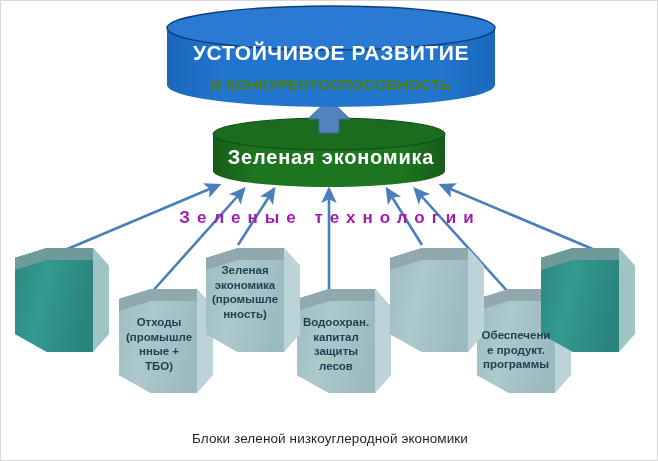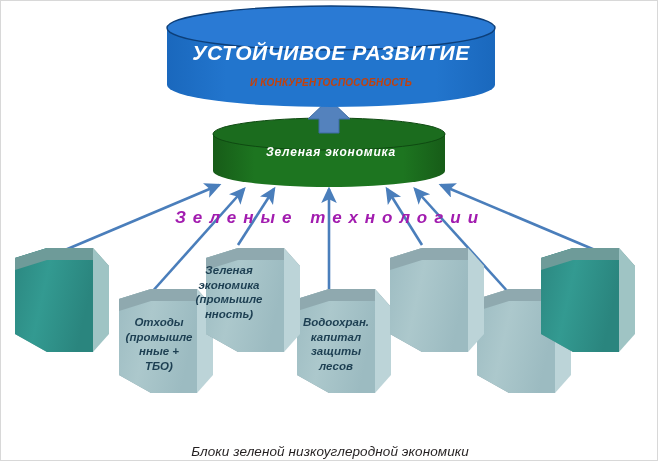--- a/index.html
+++ b/index.html
@@ -11,21 +11,20 @@
     font-family: "Liberation Sans", sans-serif;
   }
   #diagram-root {
     position: relative;
     width: 658px;
     height: 461px;
     background: #ffffff;
     border: 1px solid #d8d8d8;
     box-sizing: border-box;
     overflow: hidden;
-    font-style: italic;
   }
   #svg-layer {
     position: absolute;
     left: 0;
     top: 0;
     width: 658px;
     height: 461px;
   }
   .txt-layer {
     position: absolute;
@@ -48,32 +47,32 @@
     width: 340px;
     color: #ffffff;
     font-size: 21px;
     font-weight: bold;
     letter-spacing: 0.6px;
   }
   #top-subtitle {
     left: 160px;
     top: 76px;
     width: 340px;
-    color: #c2410c;
-    font-size: 10px;
+    color: #4d7c0f;
+    font-size: 15px;
     font-weight: bold;
     letter-spacing: 0.2px;
   }
   
   #green-title {
     left: 205px;
     top: 145px;
     width: 250px;
     color: #ffffff;
-    font-size: 12px;
+    font-size: 20px;
     font-weight: bold;
     letter-spacing: 0.8px;
   }
   
   #tech-banner {
     left: 129px;
     top: 207px;
     width: 400px;
     color: #a21caf;
     font-size: 17px;
@@ -94,21 +93,20 @@
   }
   
   #caption {
     left: 0px;
     top: 430px;
     width: 658px;
     color: #231f20;
     font-size: 13.5px;
     font-weight: normal;
     letter-spacing: 0.1px;
-    margin-top: 13px;
   }
 </style>
 </head>
 <body>
 
 <div id="diagram-root">
 
   <svg id="svg-layer" viewBox="0 0 658 461">
     <defs>
       <marker id="arrowhead" markerWidth="7" markerHeight="7" refX="5.4" refY="3" orient="auto">
@@ -225,28 +223,31 @@
     <div class="lbl" id="green-title">Зеленая  экономика</div>
 
     <div class="lbl" id="tech-banner">Зеленые технологии</div>
 
 
     <div class="lbl hex-label light" style="left:110px; top:314px; width:96px;">Отходы
 (промышле
 нные +
 ТБО)</div>
 
-    <div class="lbl hex-label light" style="left:181px; top:262px; width:94px;">Зеленая
+    <div class="lbl hex-label light" style="left:197px; top:262px; width:94px;">Зеленая
 экономика
 (промышле
 нность)</div>
 
     <div class="lbl hex-label light" style="left:288px; top:314px; width:94px;">Водоохран.
 капитал
 защиты
 лесов</div>
 
 
+    <div class="lbl hex-label light" style="left:468px; top:327px; width:94px;">Обеспечени
+е продукт.
+программы</div>
 
 
     <div class="lbl" id="caption">Блоки зеленой низкоуглеродной экономики</div>
   </div>
 </div>
 
 </body></html>

